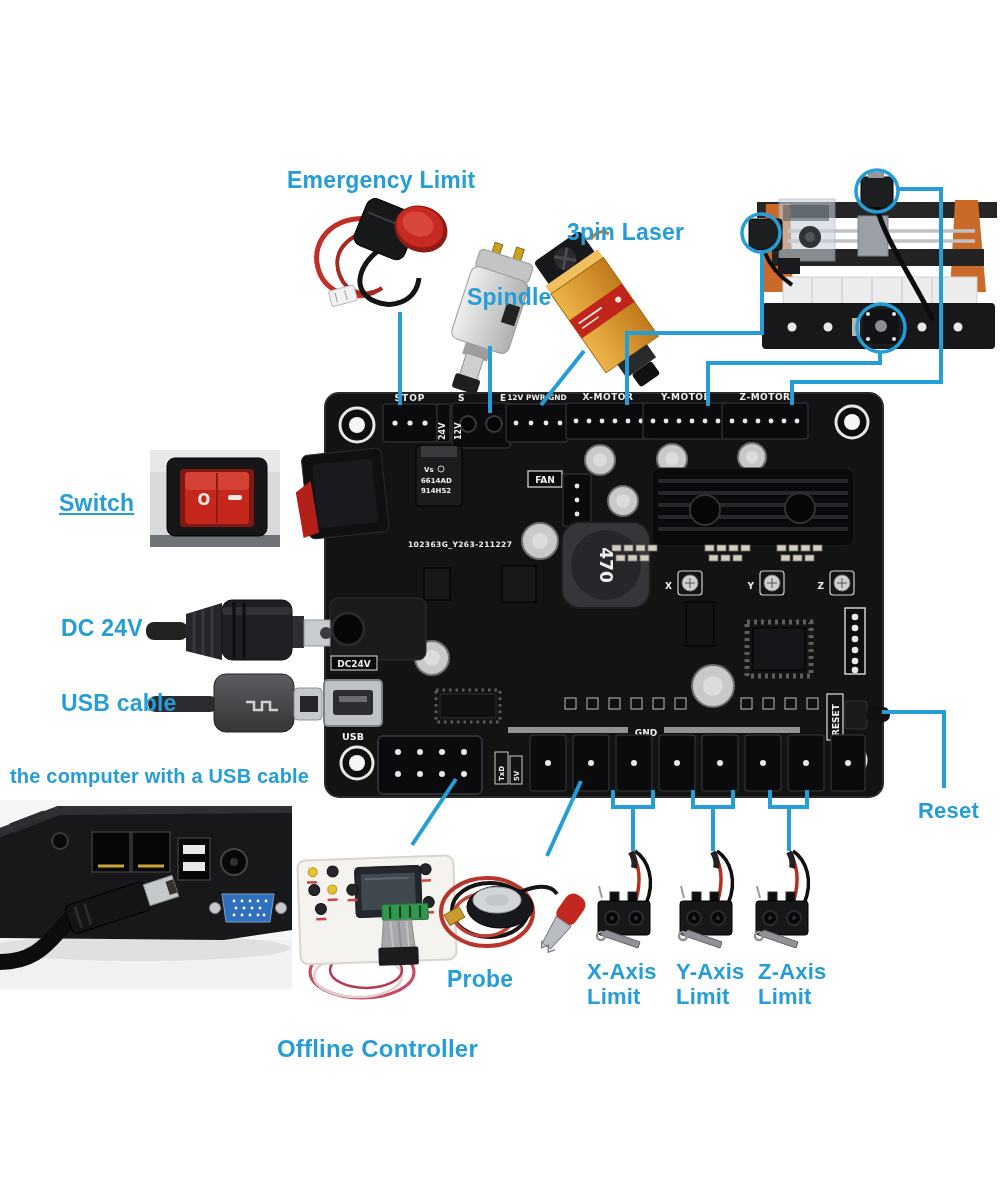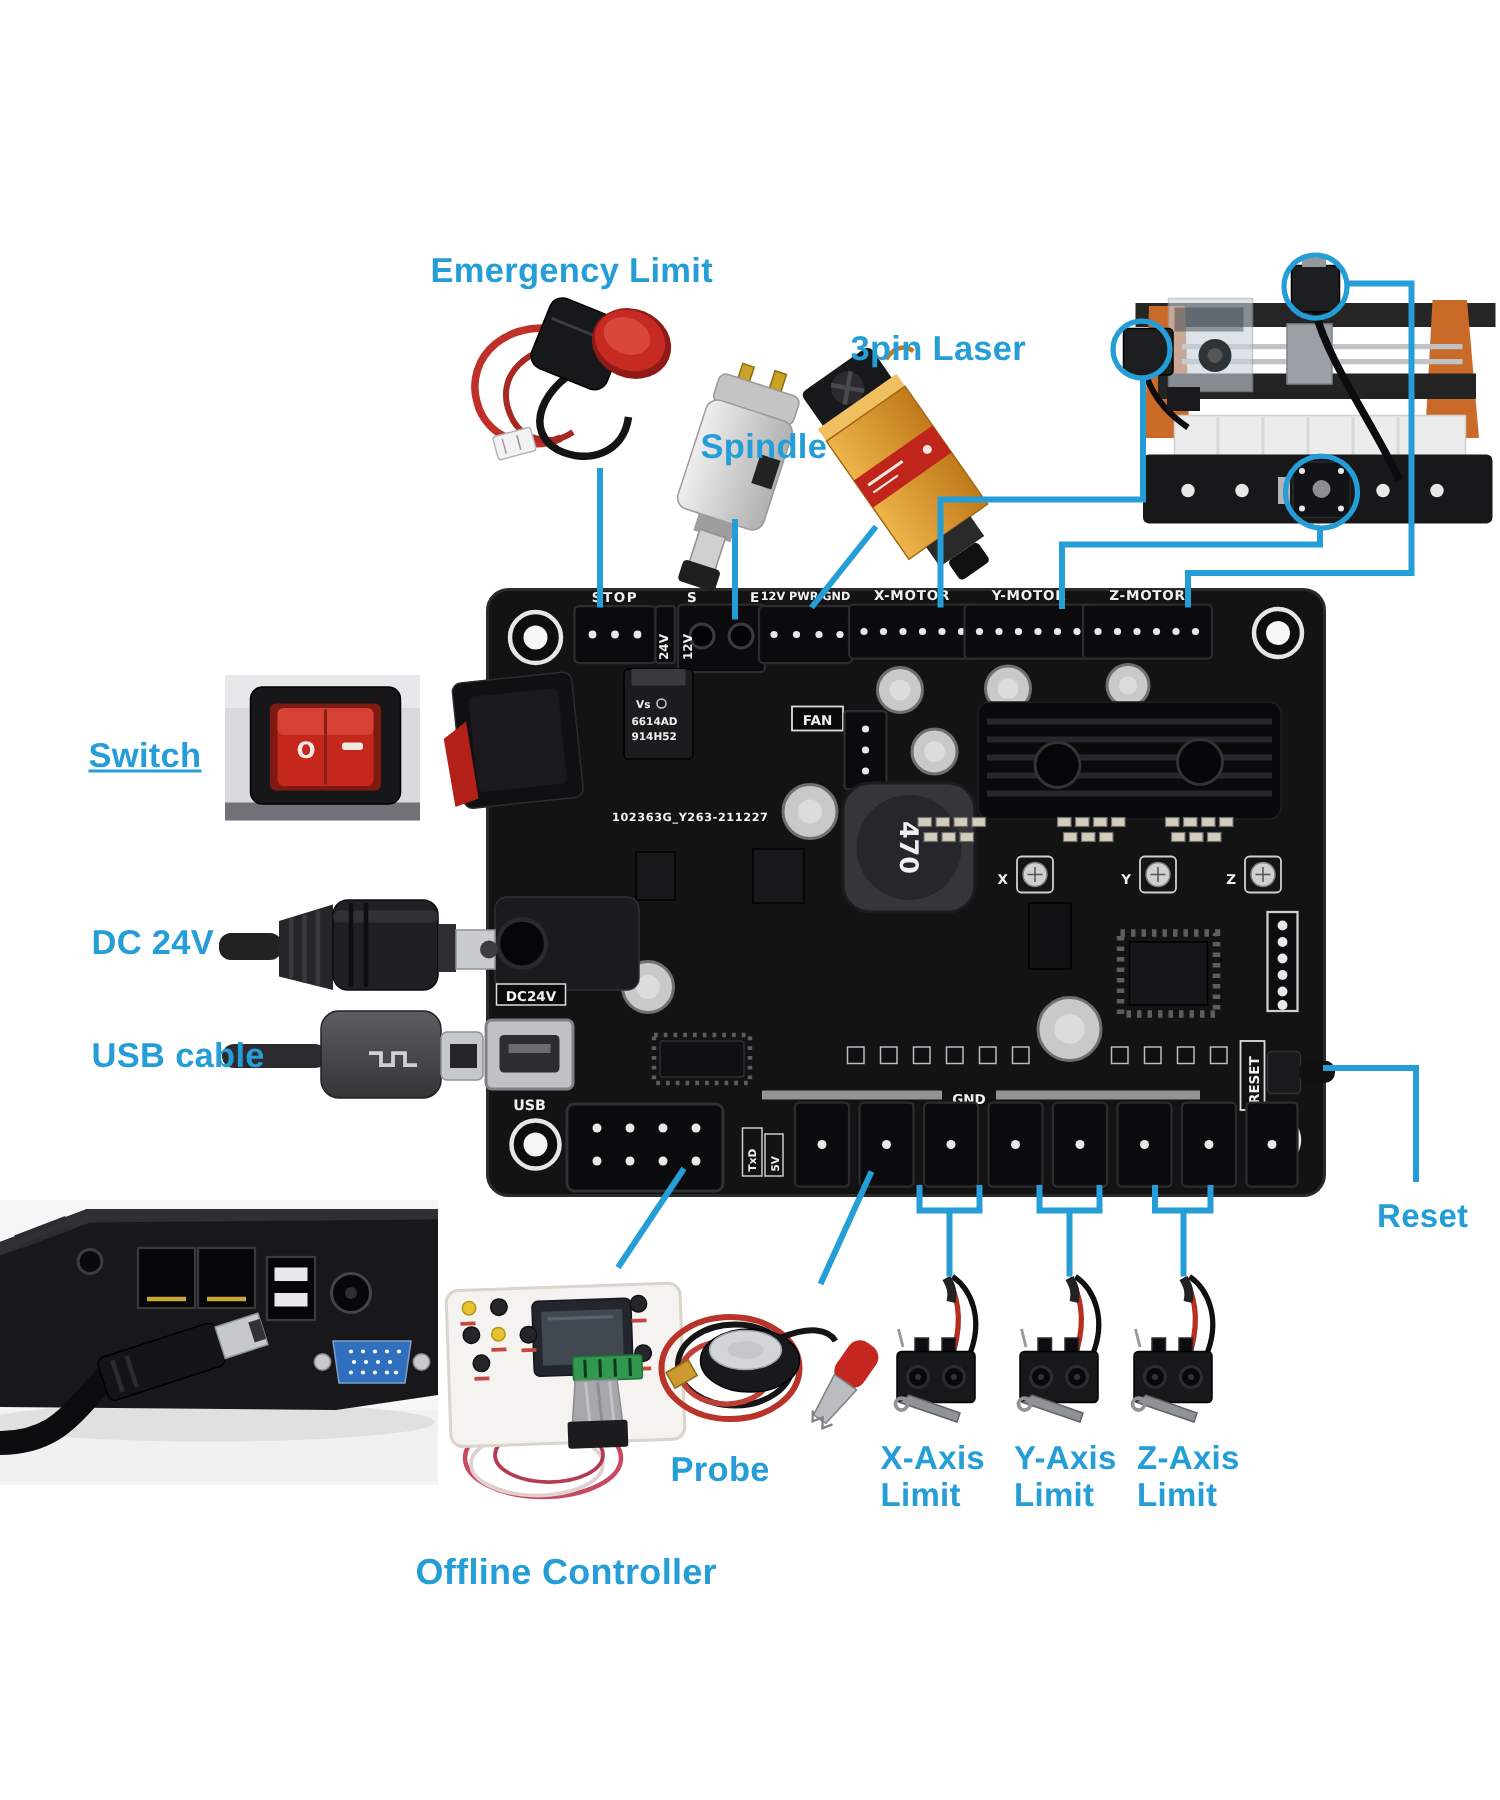--- a/index.html
+++ b/index.html
@@ -613,20 +613,21 @@
     <path class="bluestroke" d="M770,790 L770,807 L807,807 L807,790 M789,807 L789,851"></path>
   </g>
 </svg>
 
 <div class="lbl fs23" style="left:287px;top:168px;">Emergency Limit</div>
 <div class="lbl fs23" style="left:467px;top:241px;margin-top:44px;">Spindle</div>
 <div class="lbl fs23" style="left:567px;top:220px;text-align:center;">3pin Laser</div>
 <div class="lbl fs23" style="left:59px;top:491px;text-decoration:underline;">Switch</div>
 <div class="lbl fs23" style="left:61px;top:616px;">DC 24V</div>
 <div class="lbl fs23" style="left:61px;top:691px;">USB cable</div>
+<div class="lbl fs20" style="left:10px;top:765px;">the computer with a USB cable</div>
 <div class="lbl fs22" style="left:918px;top:799px;">Reset</div>
 <div class="lbl fs24" style="left:277px;top:1036px;">Offline Controller</div>
 <div class="lbl fs23" style="left:447px;top:967px;">Probe</div>
 <div class="lbl fs22" style="left:587px;top:960px;">X-Axis
 Limit</div>
 <div class="lbl fs22" style="left:676px;top:960px;">Y-Axis
 Limit</div>
 <div class="lbl fs22" style="left:758px;top:960px;">Z-Axis
 Limit</div>
 

